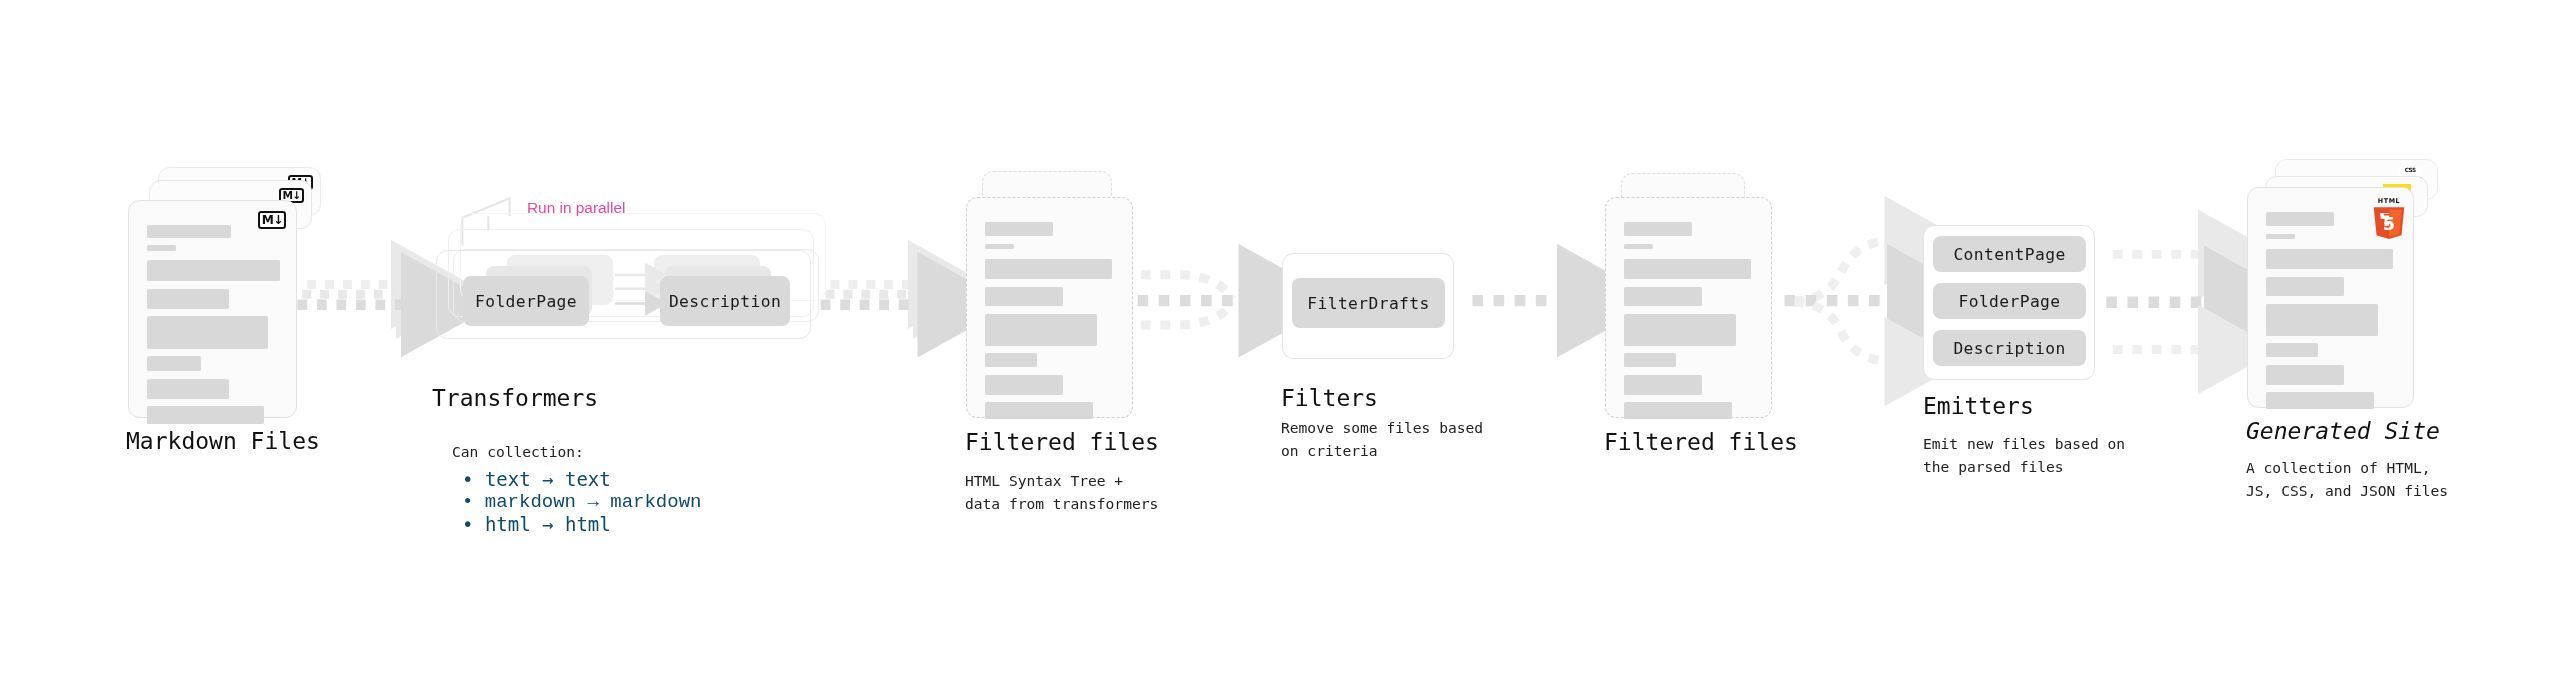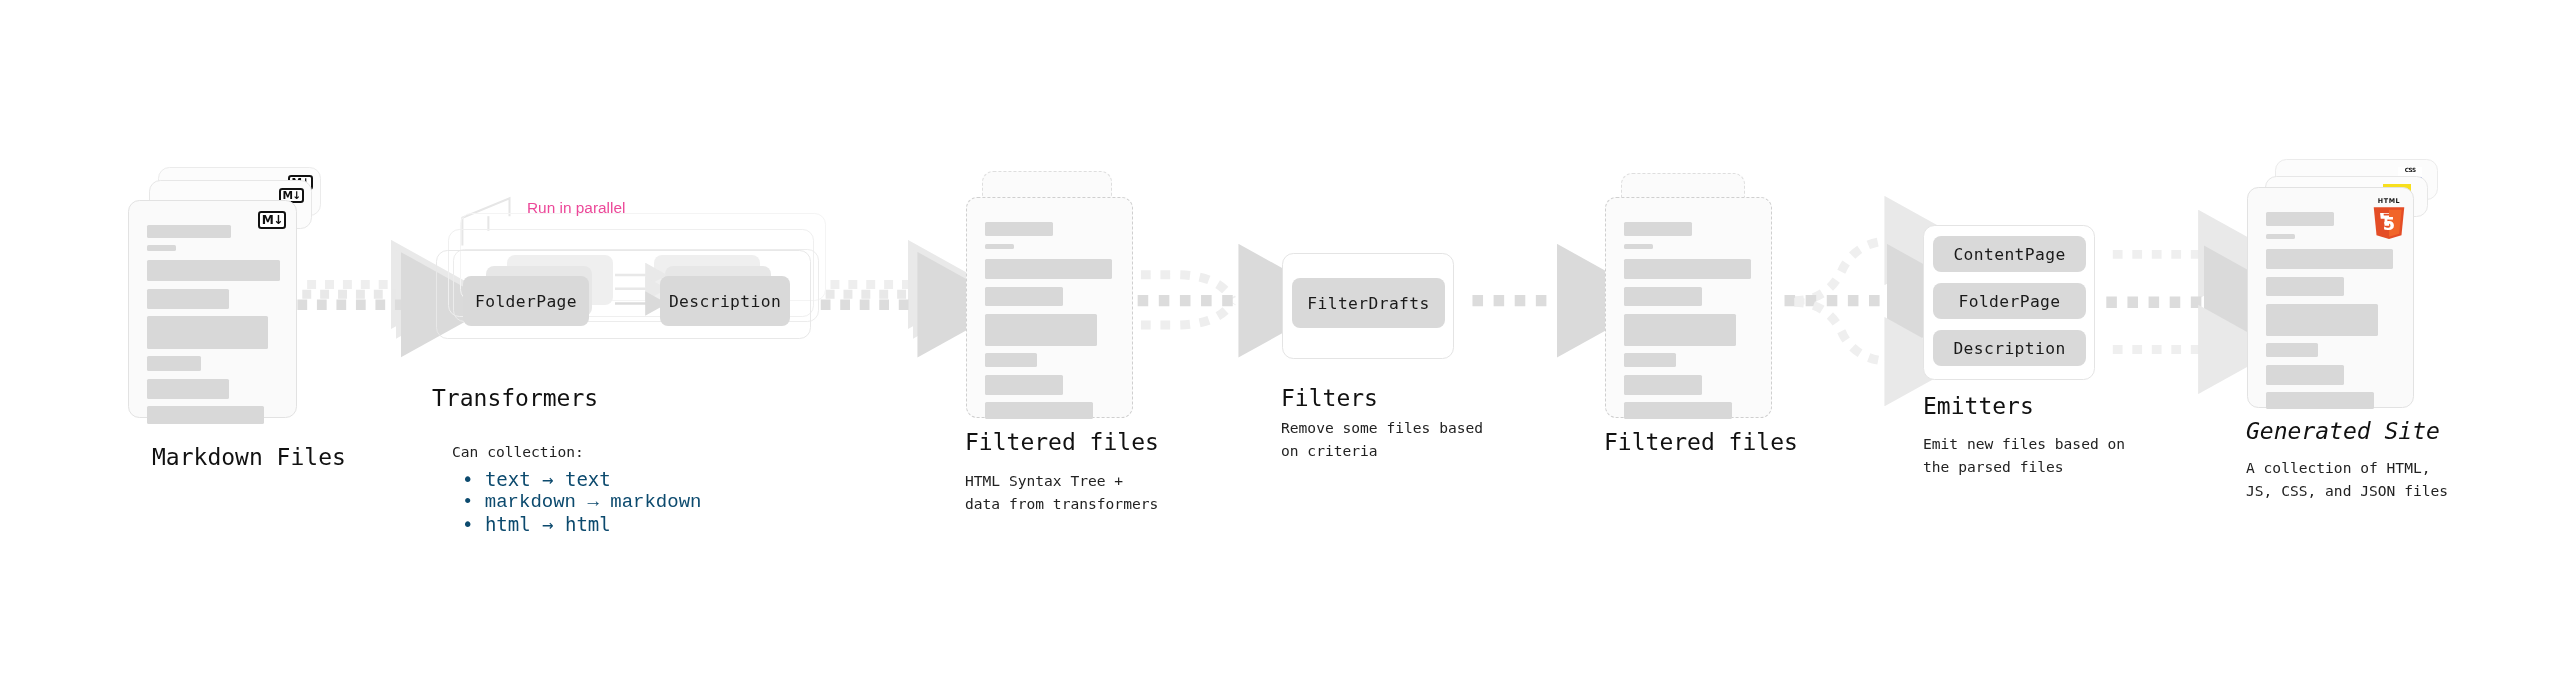--- a/index.html
+++ b/index.html
@@ -166,21 +166,21 @@
         <div class="bar" style="width:63%;height:12.2px;"></div>
         <div class="bar" style="width:22%;height:5.7px;margin-bottom:9.8px;"></div>
         <div class="bar" style="width:100%;height:21px;"></div>
         <div class="bar" style="width:62%;height:20.3px;"></div>
         <div class="bar" style="width:91%;height:32.5px;"></div>
         <div class="bar" style="width:41%;height:15.4px;"></div>
         <div class="bar" style="width:62%;height:20.3px;"></div>
         <div class="bar" style="width:88%;height:18px;"></div>
       </div>
     </div>
-    <div class="title" style="left:126px;top:444px;margin-left:26px;">Markdown Files</div>
+    <div class="title" style="left:126px;top:428px;">Markdown Files</div>
   </div>
 
   <div class="node">
 
     <div class="panel ghost2" style="left:460px;top:213px;width:366px;height:88px;"></div>
     <div class="panel ghost" style="left:448px;top:229px;width:366px;height:88px;"></div>
     <div class="panel" style="left:453px;top:249px;width:366px;height:73px;border-color:#ececec;background:transparent;"></div>
     <div class="panel" style="left:436px;top:250px;width:375px;height:89px;border-color:#e8e8e8;background:transparent;"></div>
 
     <div class="chip ghost2" style="left:507px;top:255px;width:106px;height:50px;"></div>

